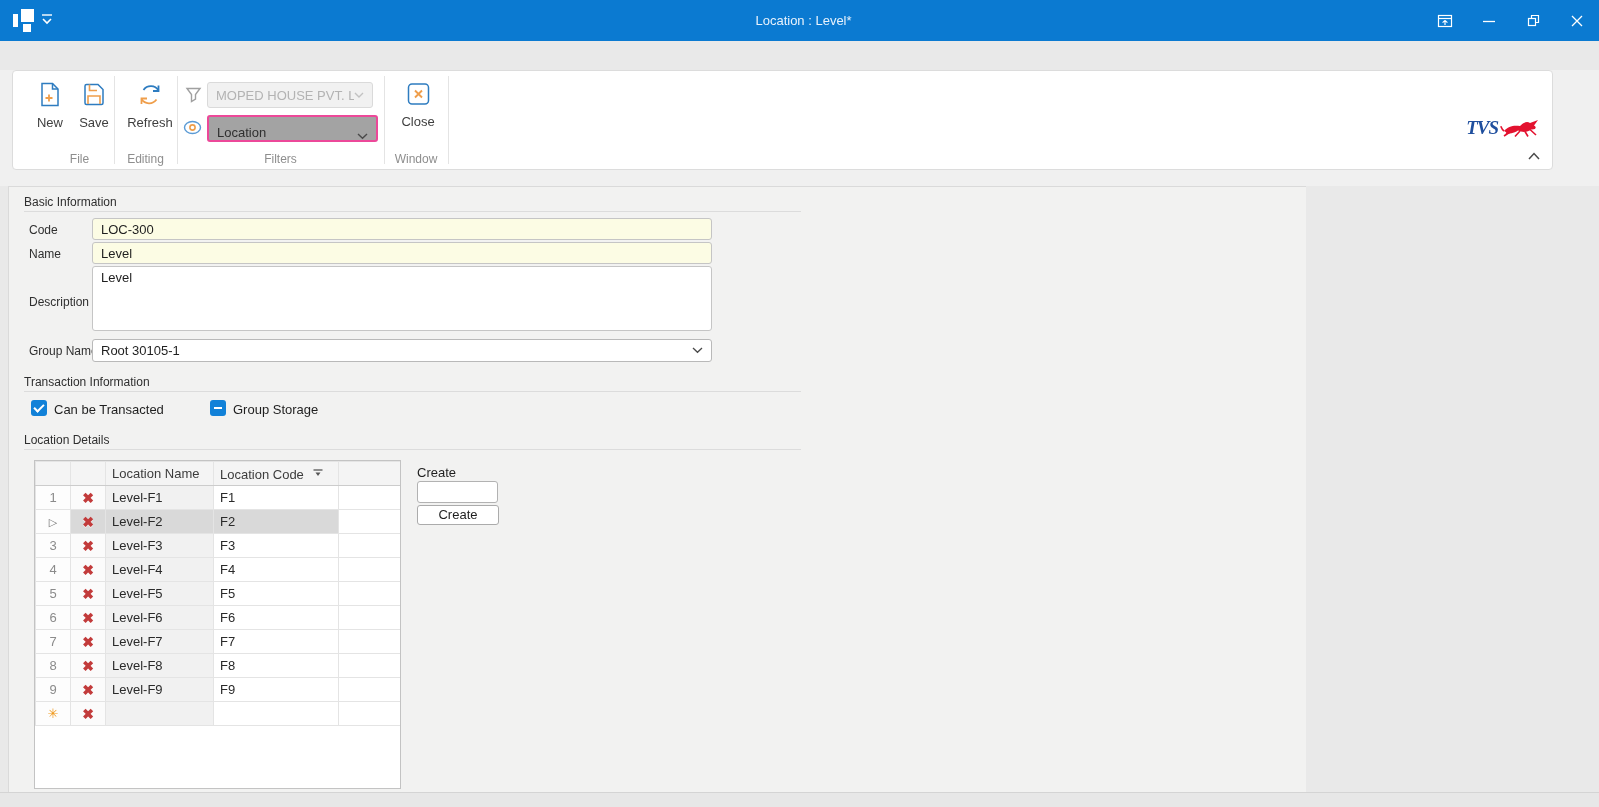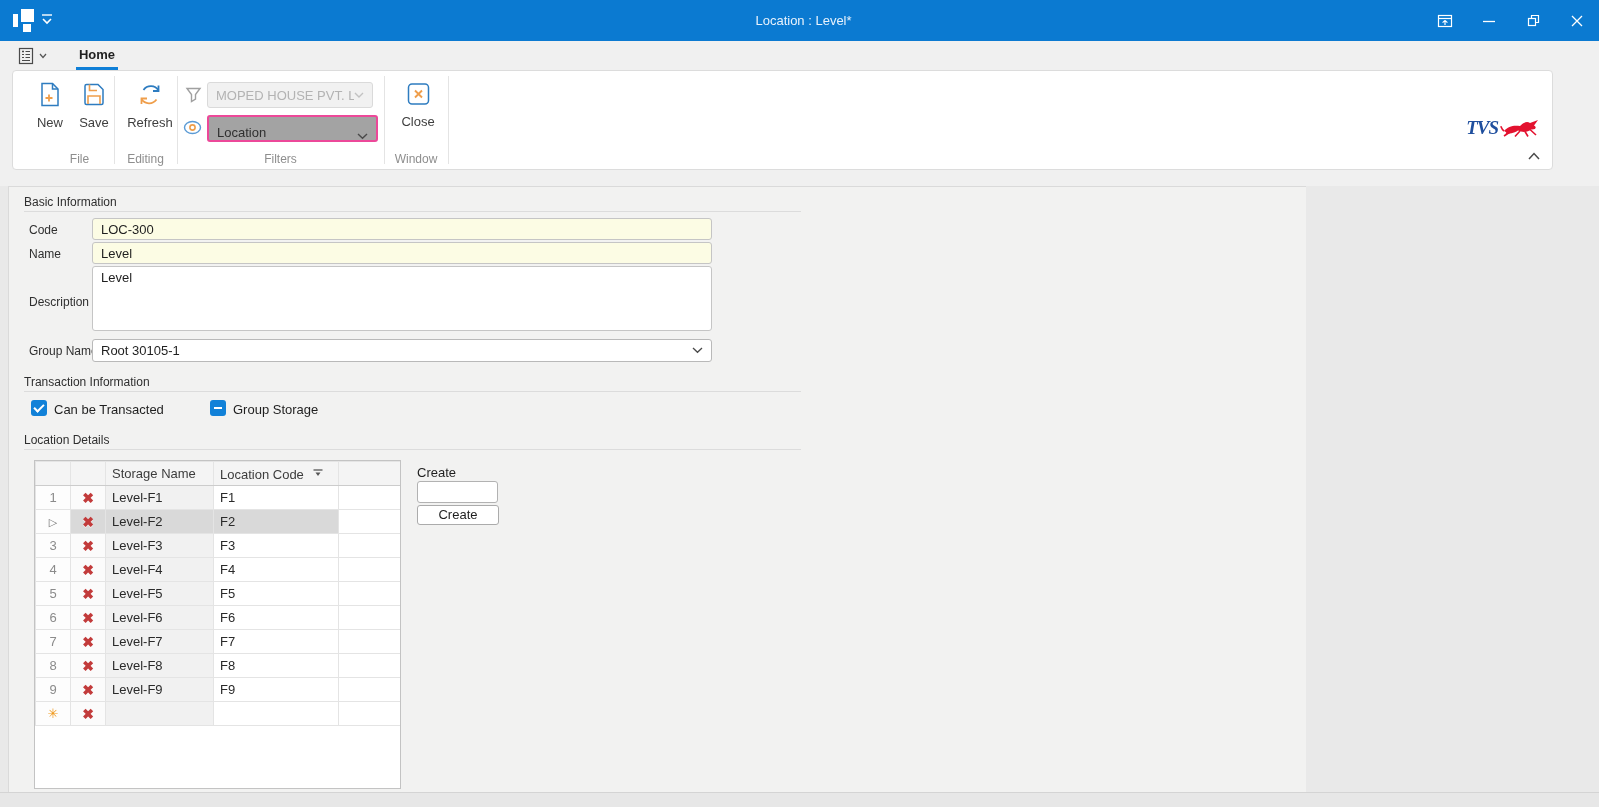--- a/index.html
+++ b/index.html
@@ -145,34 +145,20 @@
         </svg>
       </div>
       <div class="tb-btn">
         <svg width="14" height="14" viewBox="0 0 14 14">
             <path d="M2 2 L12 12 M12 2 L2 12" stroke="#fff" stroke-width="1.3"></path>
           </svg>
       </div>
     </div>
   </div>
 
-  <div class="tabstrip">
-    <div class="menu-btn">
-      <svg width="20" height="20" viewBox="0 0 20 20">
-        <rect x="3.5" y="2.5" width="13" height="15" fill="none" stroke="#4a4a4a" stroke-width="1.2"></rect>
-        <path d="M6 5.5 H8" stroke="#4a4a4a" stroke-width="1.4"></path>
-        <path d="M9.5 5.5 H14 M9.5 8.5 H14 M9.5 11.5 H14 M6 8.5 H8 M6 11.5 H8 M6 14.5 H14" stroke="#4a4a4a" stroke-width="1.2"></path>
-      </svg>
-      <svg width="8" height="6" viewBox="0 0 8 6">
-          <path d="M1 1 L4 4.5 L7 1" fill="none" stroke="#555" stroke-width="1.2"></path>
-        </svg>
-    </div>
-    <div class="home-tab">Home</div>
-    <div class="home-underline"></div>
-  </div>
 
   <div class="ribbon-bg"></div>
   <div class="ribbon-panel">
 
     <div class="rb-btn" style="left:14px;">
       <svg width="26" height="27" viewBox="0 0 26 27">
         <path d="M5 2.5 H15.5 L21 8 V24.5 H5 Z" fill="none" stroke="#2e7cc0" stroke-width="1.5"></path>
         <path d="M15.5 2.5 V8 H21" fill="none" stroke="#2e7cc0" stroke-width="1.5"></path>
         <path d="M8.5 17 H15.5 M12 13.5 V20.5" stroke="#ef9e4b" stroke-width="1.8" fill="none"></path>
       </svg>
@@ -291,21 +277,21 @@
           <col class="c-ind">
             <col class="c-del">
             <col class="c-name">
             <col class="c-code">
             <col class="c-rest">
         </colgroup>
         <thead>
           <tr>
             <th></th>
             <th></th>
-            <th><span>Storage Name</span></th>
+            <th><span>Location Name</span></th>
             <th>
               <span>Location Code</span><span class="sort-glyph"><svg width="12" height="10" viewBox="0 0 12 10">
                     <path d="M1.5 2 H10.5" stroke="#555" stroke-width="1.3"></path>
                     <path d="M3.5 4.5 H8.5 L6 8 Z" fill="#555"></path>
                   </svg></span>
             </th>
             <th class="rest"></th>
           </tr>
         </thead>
         <tbody>

